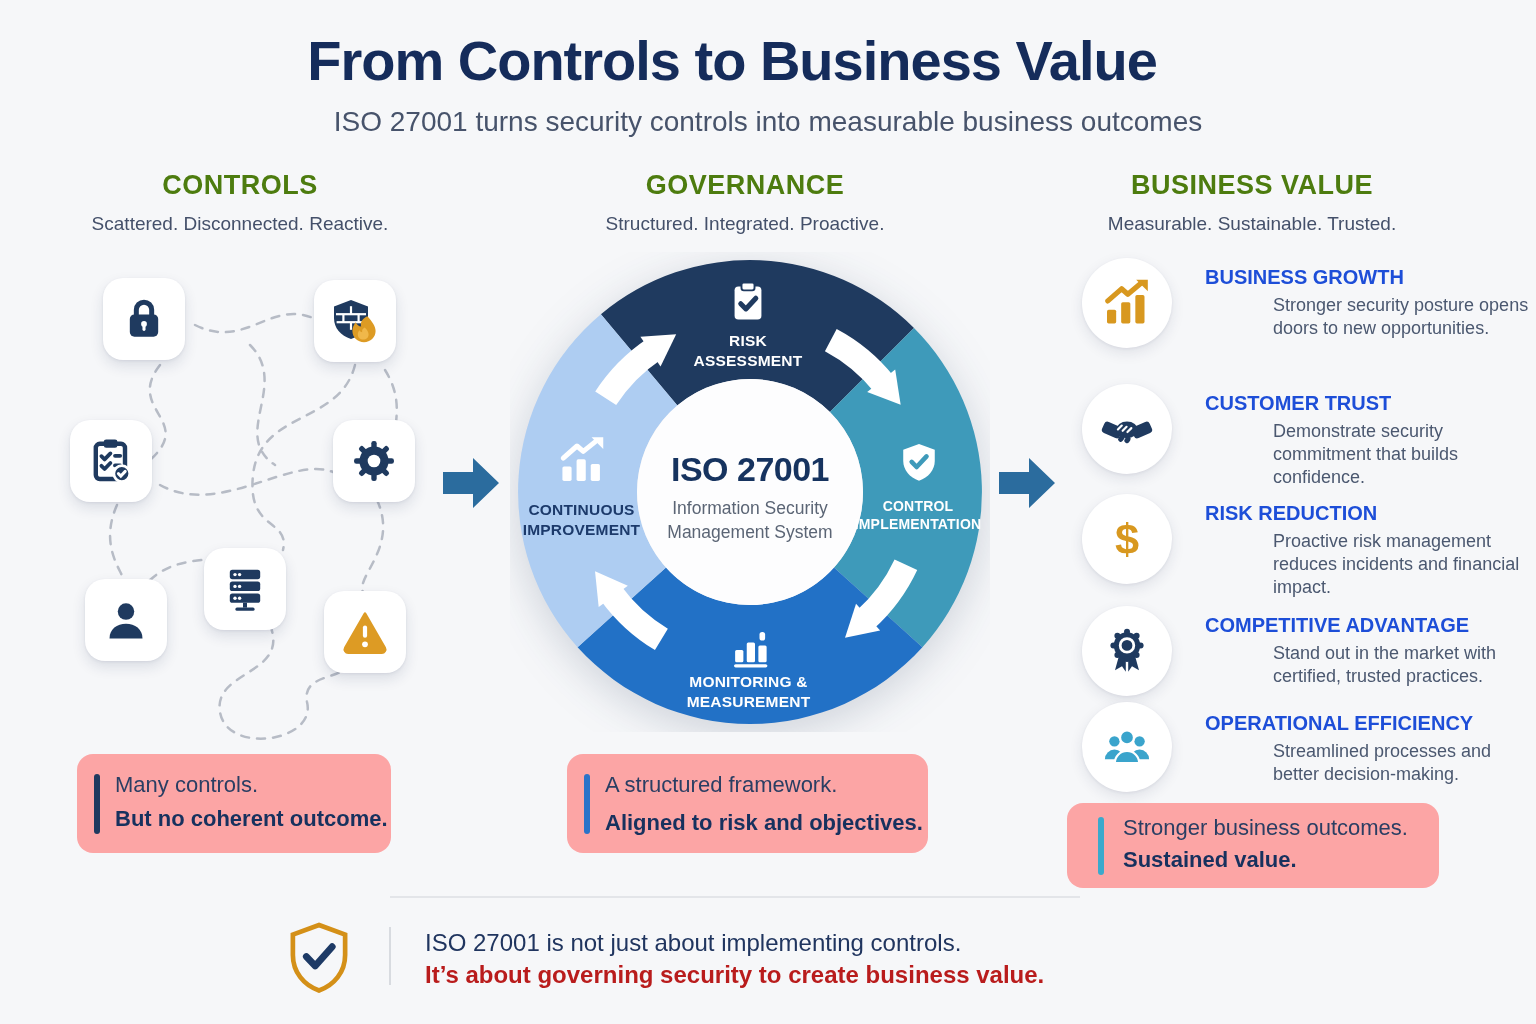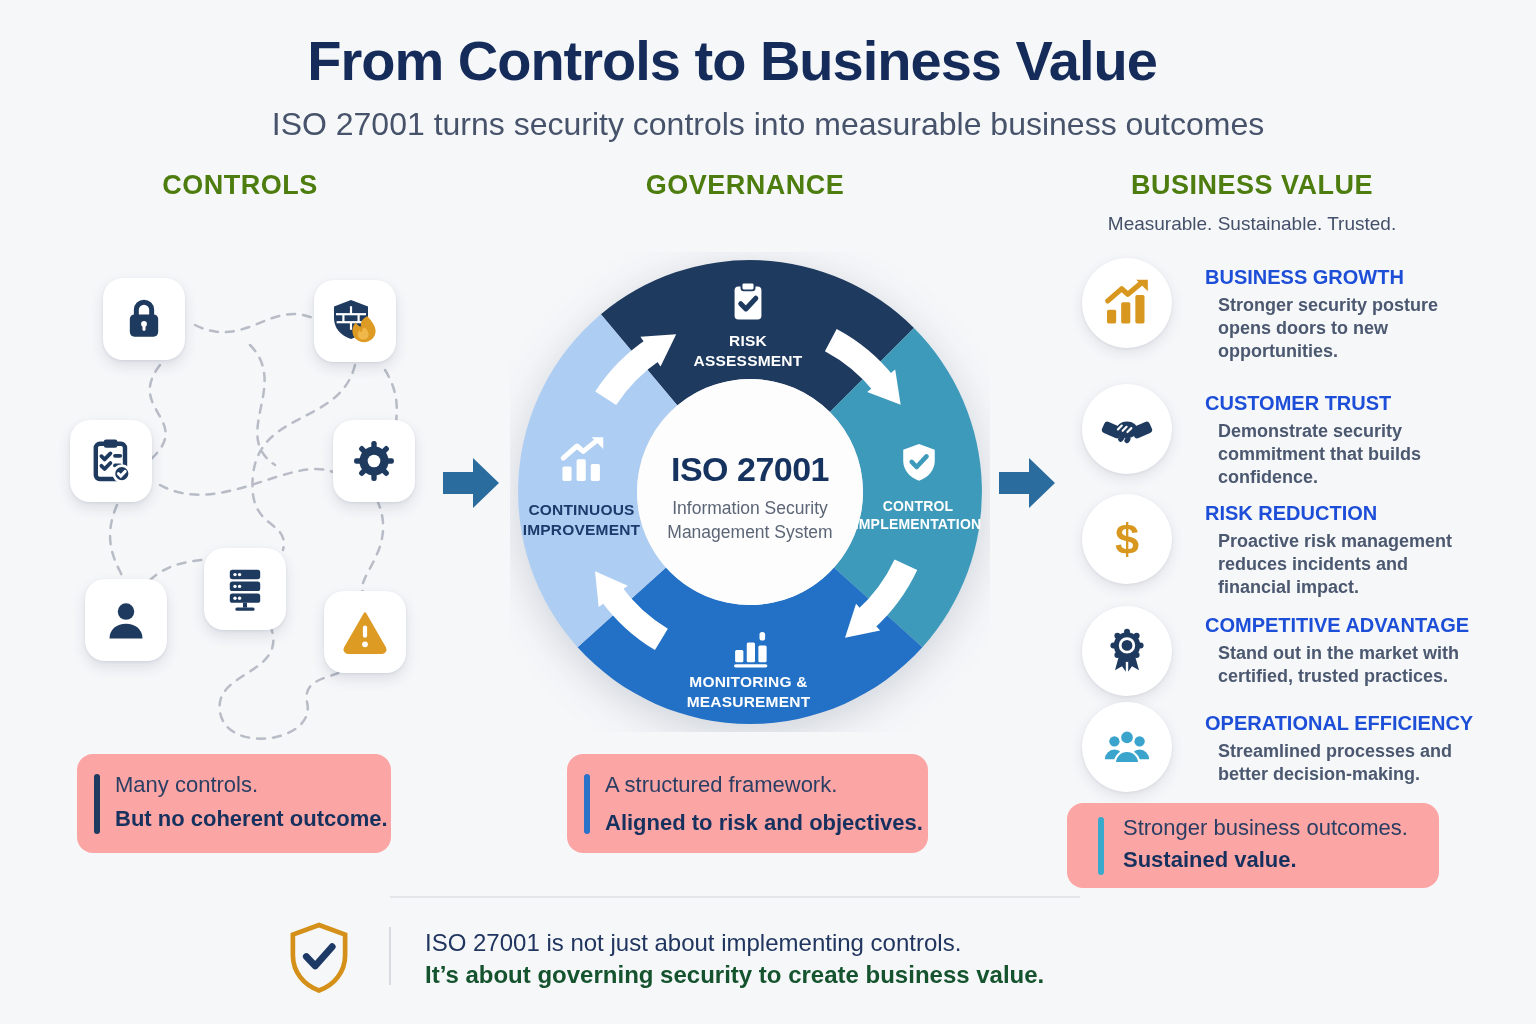--- a/index.html
+++ b/index.html
@@ -10,21 +10,21 @@
     -webkit-font-smoothing:antialiased;
   }
   .abs{position:absolute;}
   
   .page-title{
     position:absolute;left:0;top:28px;width:1464px;text-align:center;
     font-size:56px;font-weight:800;letter-spacing:-1px;color:#152c5b;
   }
   .page-subtitle{
     position:absolute;left:0;top:106px;width:1536px;text-align:center;
-    font-size:32px;color:#47536b;
+    font-size:28px;color:#47536b;
   }
   
   .colhead{position:absolute;width:400px;text-align:center;}
   .colhead .ch{font-size:27px;font-weight:800;letter-spacing:.5px;color:#4d7c0f;}
   .colhead .ct{font-size:19px;color:#44506a;margin-top:12px;}
   
   .tile{
     position:absolute;width:82px;height:82px;background:#ffffff;border-radius:20px;
     box-shadow:0 6px 14px rgba(28,44,80,.12), 0 1px 3px rgba(28,44,80,.08);
     display:flex;align-items:center;justify-content:center;z-index:3;
@@ -44,38 +44,40 @@
   .ring-center{position:absolute;text-align:center;z-index:6;}
   .ring-title{font-size:34px;font-weight:800;color:#16335f;letter-spacing:-.5px;}
   .ring-sub{font-size:17.5px;color:#5b6575;line-height:1.35;margin-top:8px;}
   
   .bv-circle{
     position:absolute;left:1082px;width:90px;height:90px;border-radius:50%;
     background:#ffffff;box-shadow:0 5px 14px rgba(28,44,80,.10), 0 1px 3px rgba(28,44,80,.07);
     display:flex;align-items:center;justify-content:center;
   }
   .bv-title{position:absolute;left:1205px;font-size:20px;font-weight:800;color:#1d4ed8;white-space:nowrap;}
-  .bv-desc{position:absolute;left:1218px;width:258px;font-size:18px;line-height:23px;color:#4b5870;font-weight:bold;}
+  .bv-desc{position:absolute;left:1273px;width:258px;font-size:18px;line-height:23px;color:#4b5870;}
   
   .footer-line1{position:absolute;left:425px;top:929px;font-size:24px;color:#20355f;white-space:nowrap;}
-  .footer-line2{position:absolute;left:425px;top:961px;font-size:24px;font-weight:800;color:#14532d;white-space:nowrap;}
+  .footer-line2{position:absolute;left:425px;top:961px;font-size:24px;font-weight:800;color:#b91c1c;white-space:nowrap;}
   .divider-h{position:absolute;left:390px;top:896px;width:690px;height:2px;background:#e3e5e9;}
   .divider-v{position:absolute;left:389px;top:927px;width:2px;height:58px;background:#d8dbe0;}
 </style>
 </head>
 <body>
 
 <div class="page-title">From Controls to Business Value</div>
 <div class="page-subtitle">ISO 27001 turns security controls into measurable business outcomes</div>
 
 <div class="colhead" style="left:40px;top:170px">
   <div class="ch">CONTROLS</div>
+  <div class="ct">Scattered. Disconnected. Reactive.</div>
 </div>
 <div class="colhead" style="left:545px;top:170px">
   <div class="ch">GOVERNANCE</div>
+  <div class="ct">Structured. Integrated. Proactive.</div>
 </div>
 <div class="colhead" style="left:1052px;top:170px">
   <div class="ch">BUSINESS VALUE</div>
   <div class="ct">Measurable. Sustainable. Trusted.</div>
 </div>
 
 <svg class="abs" style="left:55px;top:250px;z-index:1" width="400" height="510" viewBox="0 0 400 510">
   <g fill="none" stroke="#b7bcc6" stroke-width="2.5" stroke-dasharray="8 8" stroke-linecap="round">
     <path d="M105,115 C70,160 140,170 95,210"></path>
     <path d="M140,75 C190,100 215,50 258,68"></path>

